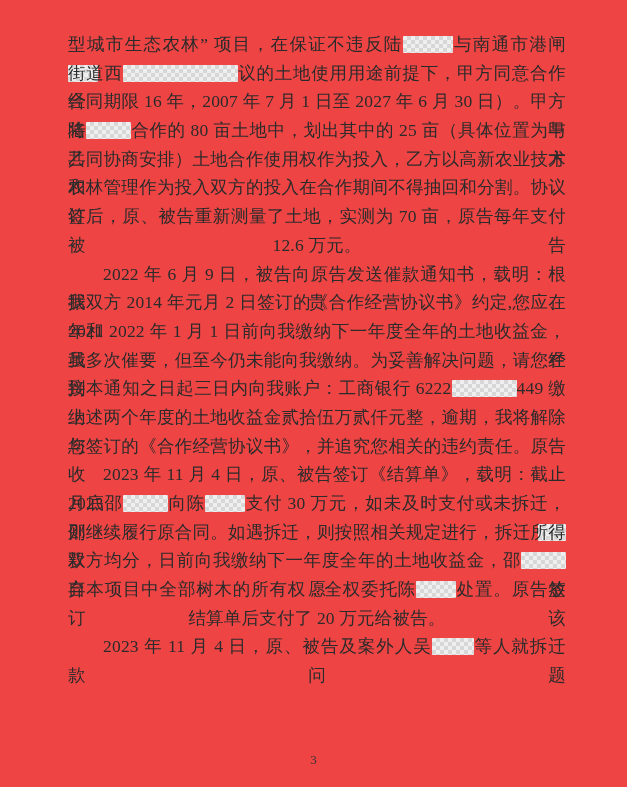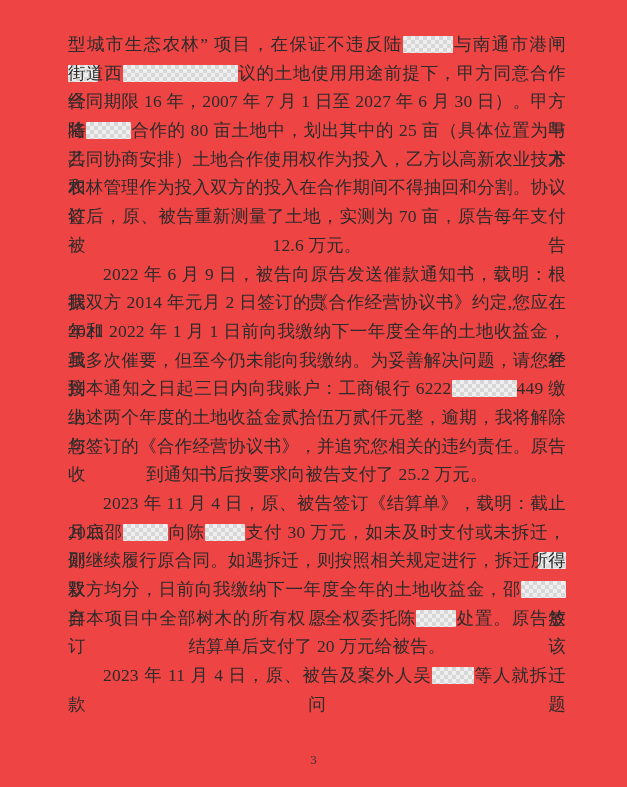--- a/index.html
+++ b/index.html
@@ -58,21 +58,20 @@
       <div class="line fill"><span>农林管理作为投入双方的投入在合作期间不得抽回和分割。协议签</span></div>
       <div class="line fill"><span>订后，原、被告重新测量了土地，实测为 70 亩，原告每年支付被告</span></div>
       <div class="line"><span>12.6 万元。</span></div>
       <div class="line fill indent"><span>2022 年 6 月 9 日，被告向原告发送催款通知书，载明：根据贵、</span></div>
       <div class="line fill"><span>我双方 2014 年元月 2 日签订的《合作经营协议书》约定,您应在 2021</span></div>
       <div class="line fill"><span>年和 2022 年 1 月 1 日前向我缴纳下一年度全年的土地收益金，虽经</span></div>
       <div class="line fill"><span>我多次催要，但至今仍未能向我缴纳。为妥善解决问题，请您在接</span></div>
       <div class="line fill"><span>到本通知之日起三日内向我账户：工商银行 6222</span><span class="redact" style="width: 65px;"></span><span>449 缴纳</span></div>
       <div class="line fill"><span>上述两个年度的土地收益金贰拾伍万贰仟元整，逾期，我将解除与</span></div>
       <div class="line fill"><span>您签订的《合作经营协议书》，并追究您相关的违约责任。原告收</span></div>
-      <div class="line"><span>到通知书后按要求向被告支付了 25.2 万元。</span></div>
       <div class="line fill indent"><span>2023 年 11 月 4 日，原、被告签订《结算单》，载明：截止 2023</span></div>
       <div class="line fill"><span>月底邵</span><span class="redact" style="width: 45px;"></span><span>向陈</span><span class="redact" style="width: 40px;"></span><span>支付 30 万元，如未及时支付或未拆迁，邵</span><span class="redact" style="width: 28px;"></span></div>
       <div class="line fill"><span>则继续履行原合同。如遇拆迁，则按照相关规定进行，拆迁所得款</span></div>
       <div class="line fill"><span>双方均分，日前向我缴纳下一年度全年的土地收益金，邵</span><span class="redact" style="width: 45px;"></span><span>自愿放</span></div>
       <div class="line fill"><span>弃本项目中全部树木的所有权，全权委托陈</span><span class="redact" style="width: 40px;"></span><span>处置。原告签订该</span></div>
       <div class="line"><span>结算单后支付了 20 万元给被告。</span></div>
       <div class="line fill indent"><span>2023 年 11 月 4 日，原、被告及案外人吴</span><span class="redact" style="width: 42px;"></span><span>等人就拆迁款问题</span></div>
     </div>
   <div class="page-number">3</div>
 </div>

